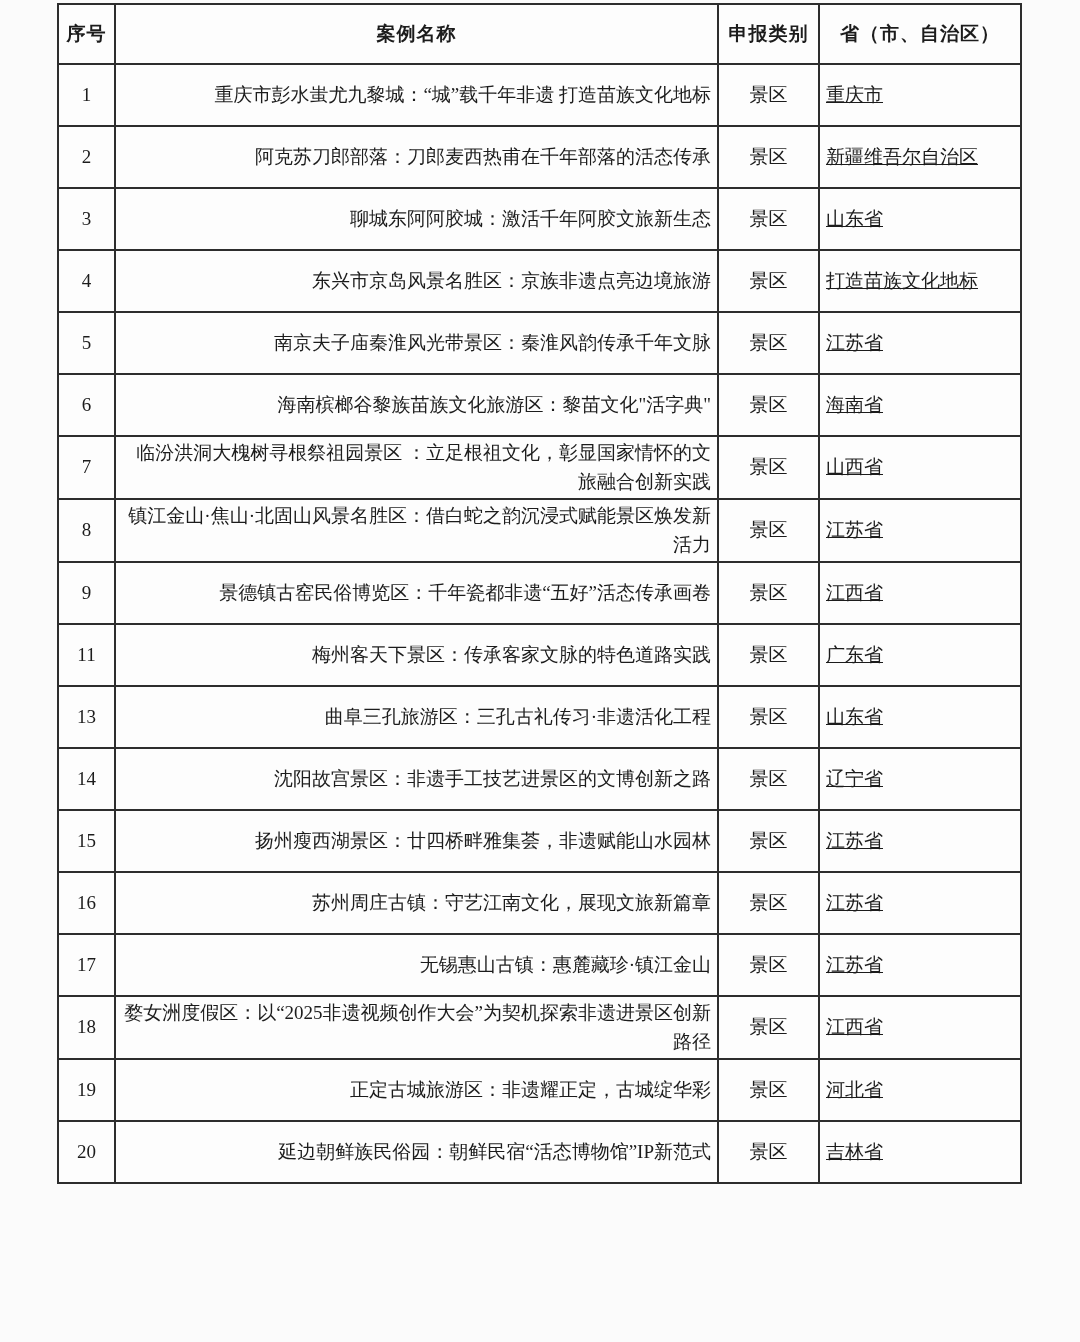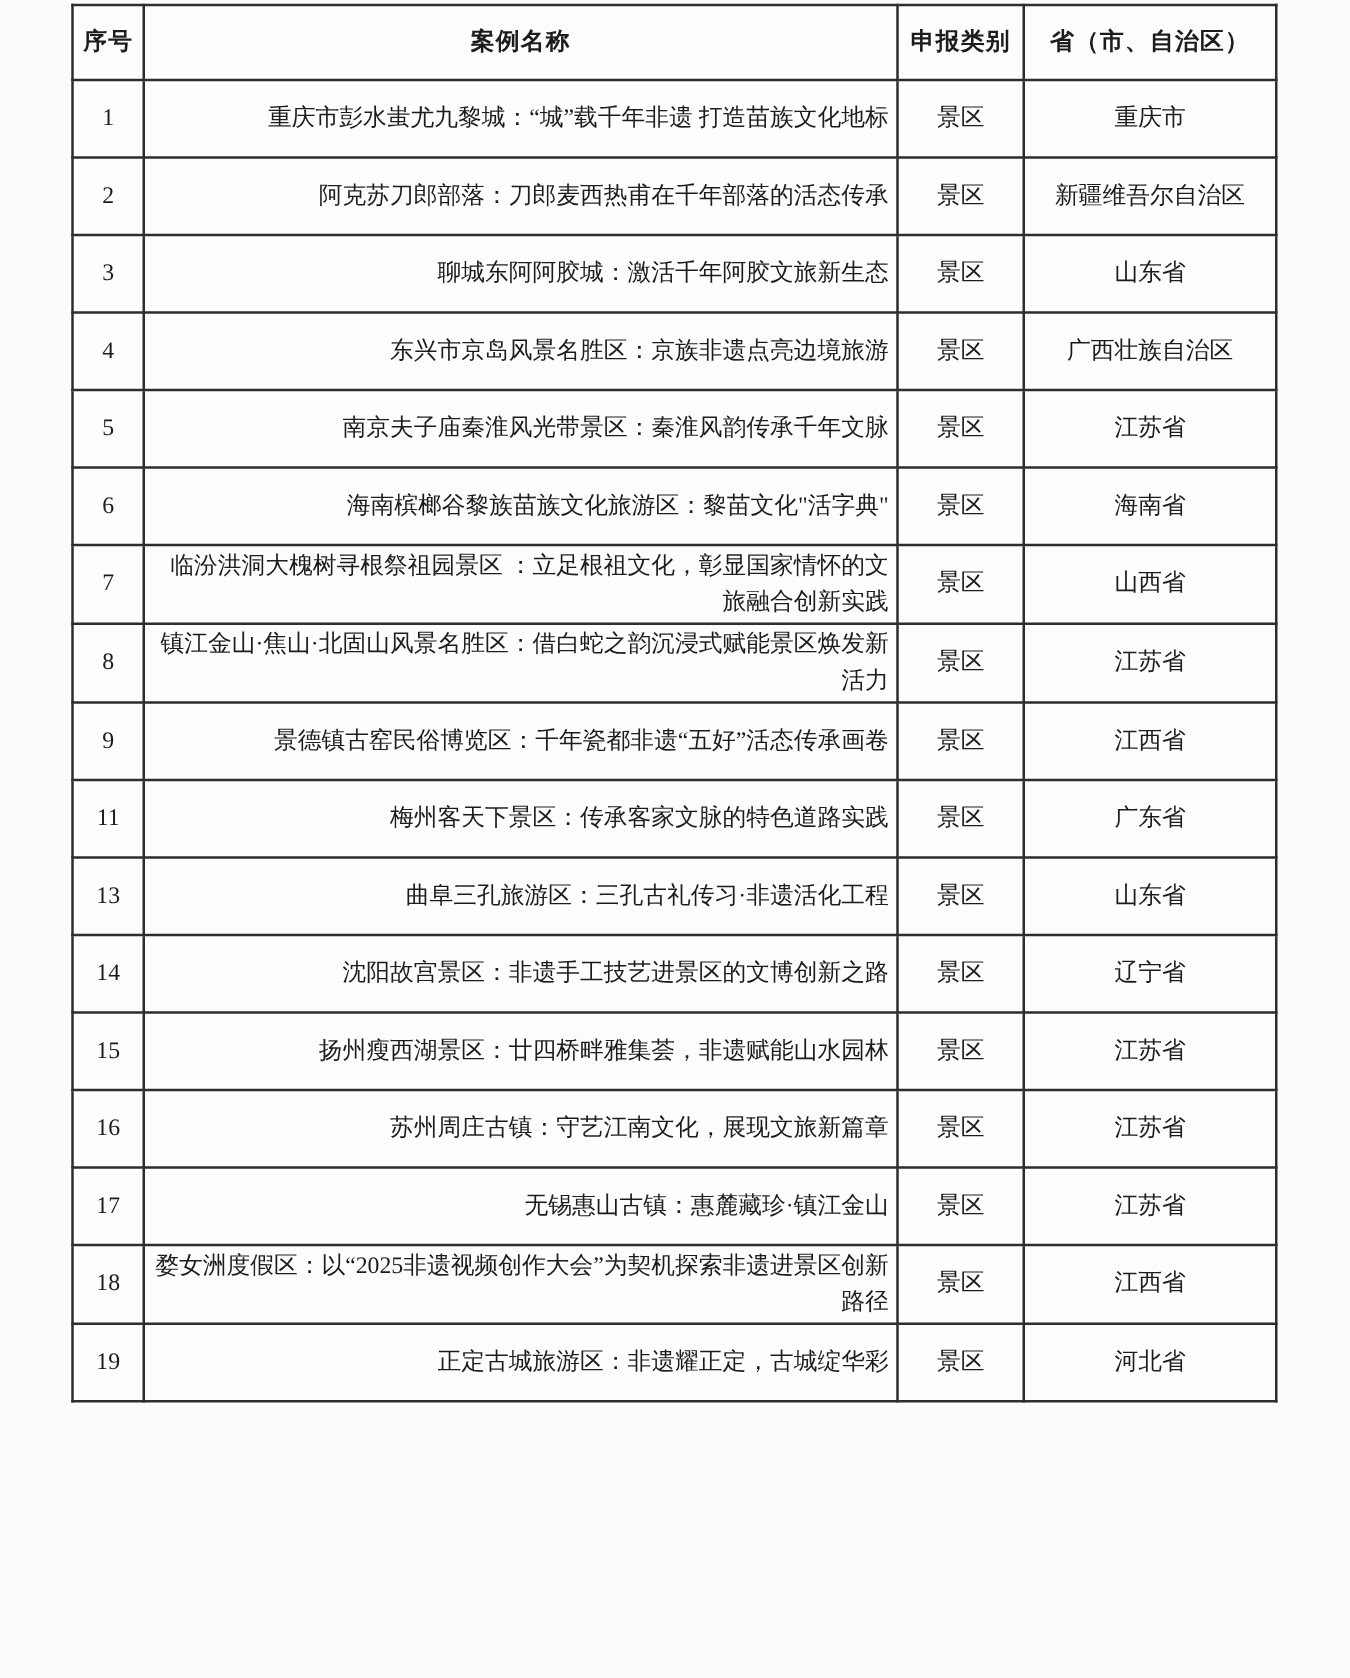--- a/index.html
+++ b/index.html
@@ -44,21 +44,21 @@
   table.cases tbody tr { height: 62px; }
 
   table.cases th {
     font-weight: bold;
     text-align: center;
     letter-spacing: 1px;
   }
   td.c-no   { text-align: center; }
   td.c-name { text-align: right; padding-left: 9px; padding-right: 10px; }
   td.c-cat  { text-align: center; }
-  td.c-prov { text-align: center; }
+  td.c-prov { text-align: left; text-decoration: underline; }
 </style>
 </head>
 <body>
 
 <div class="page">
   <table class="cases">
     <colgroup>
       <col class="c0">
         <col class="c1">
         <col class="c2">
@@ -88,21 +88,21 @@
         <tr>
     <td class="c-no">3</td>
     <td class="c-name">聊城东阿阿胶城：激活千年阿胶文旅新生态</td>
     <td class="c-cat">景区</td>
     <td class="c-prov">山东省</td>
   </tr>
         <tr>
     <td class="c-no">4</td>
     <td class="c-name">东兴市京岛风景名胜区：京族非遗点亮边境旅游</td>
     <td class="c-cat">景区</td>
-    <td class="c-prov">广西壮族自治区</td>
+    <td class="c-prov">打造苗族文化地标</td>
   </tr>
         <tr>
     <td class="c-no">5</td>
     <td class="c-name">南京夫子庙秦淮风光带景区：秦淮风韵传承千年文脉</td>
     <td class="c-cat">景区</td>
     <td class="c-prov">江苏省</td>
   </tr>
         <tr>
     <td class="c-no">6</td>
     <td class="c-name">海南槟榔谷黎族苗族文化旅游区：黎苗文化"活字典"</td>
@@ -168,15 +168,21 @@
     <td class="c-name">婺女洲度假区：以“2025非遗视频创作大会”为契机探索非遗进景区创新路径</td>
     <td class="c-cat">景区</td>
     <td class="c-prov">江西省</td>
   </tr>
         <tr>
     <td class="c-no">19</td>
     <td class="c-name">正定古城旅游区：非遗耀正定，古城绽华彩</td>
     <td class="c-cat">景区</td>
     <td class="c-prov">河北省</td>
   </tr>
+        <tr>
+    <td class="c-no">20</td>
+    <td class="c-name">延边朝鲜族民俗园：朝鲜民宿“活态博物馆”IP新范式</td>
+    <td class="c-cat">景区</td>
+    <td class="c-prov">吉林省</td>
+  </tr>
       </tbody>
   </table>
 </div>
 
 </body></html>

